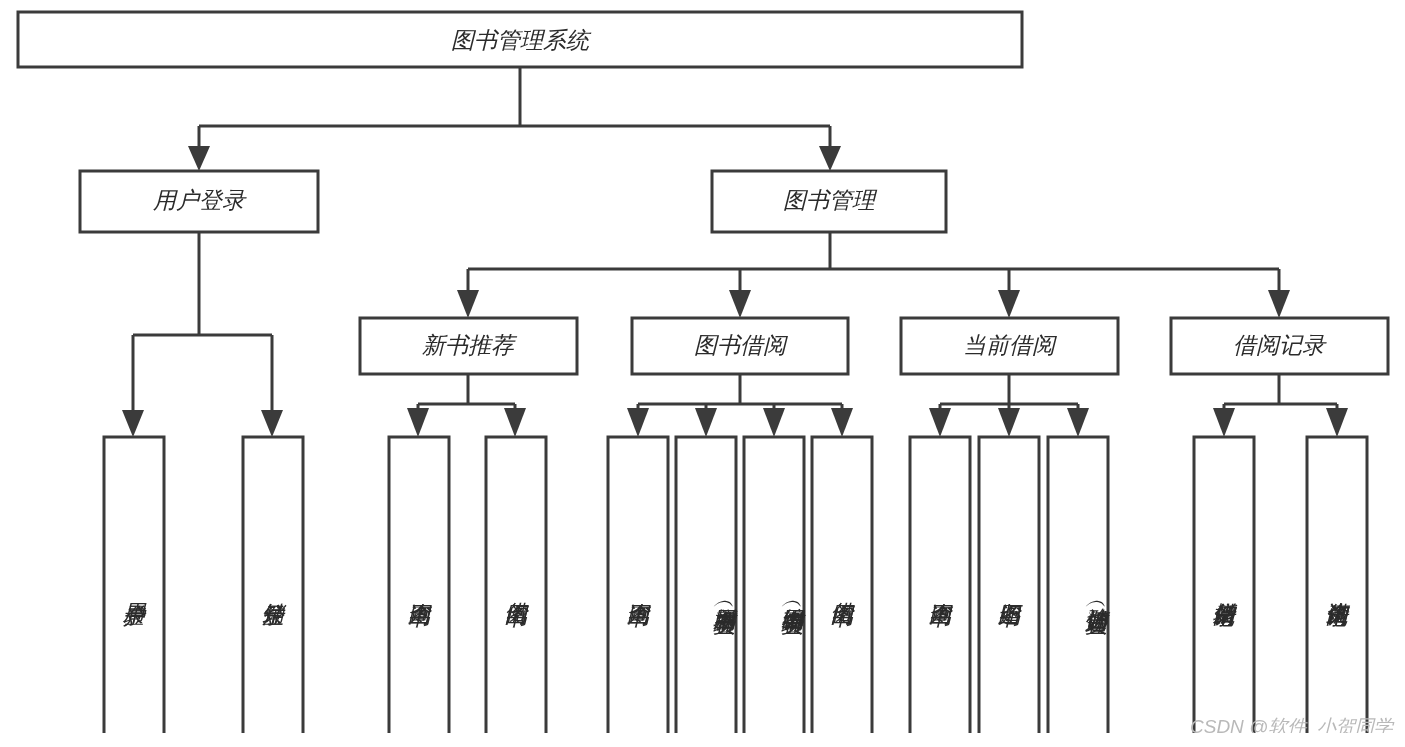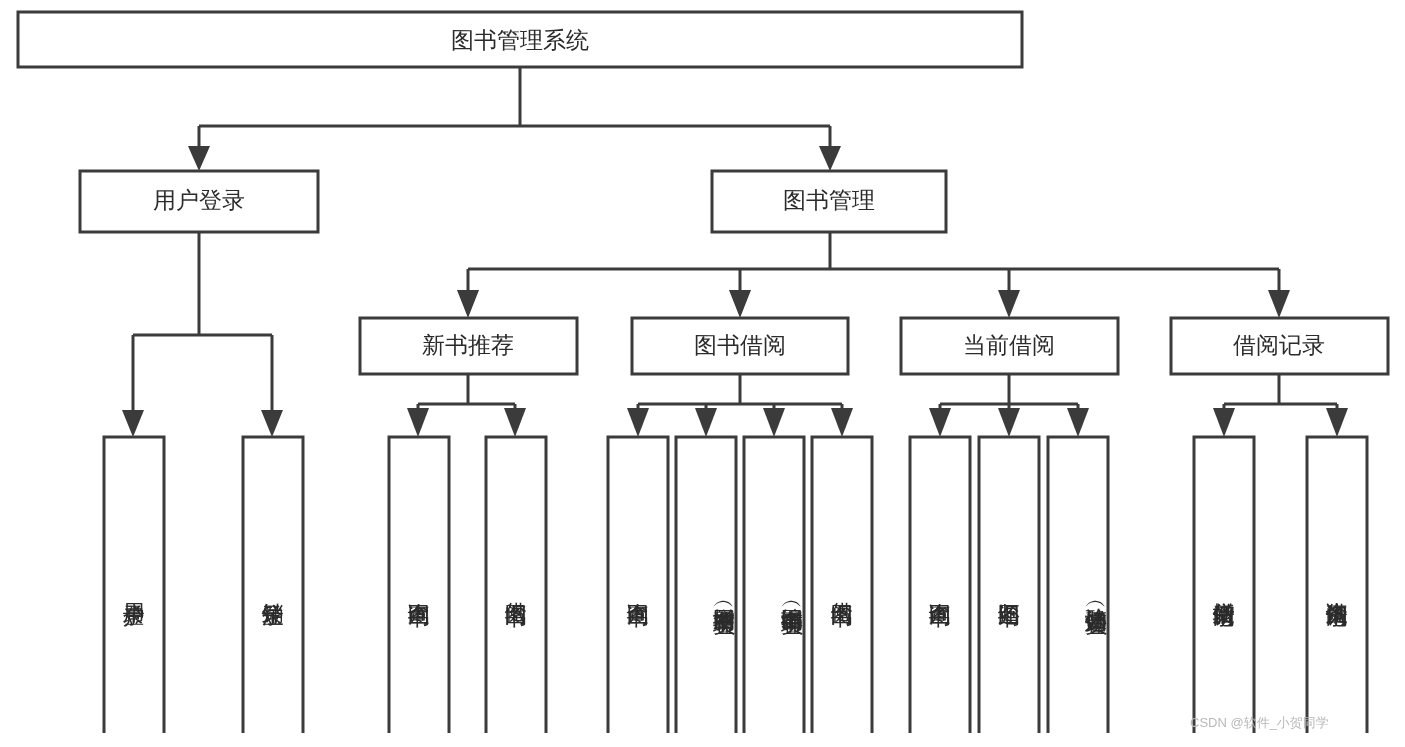--- a/index.html
+++ b/index.html
@@ -7,20 +7,21 @@
     padding: 0;
     background: #ffffff;
   }
   #canvas {
     position: relative;
     width: 1405px;
     height: 733px;
     background: #ffffff;
     font-family: "Liberation Sans", "DejaVu Sans", sans-serif;
     overflow: hidden;
+    font-style: italic;
   }
   svg.diagram {
     position: absolute;
     left: 0;
     top: 0;
     width: 1405px;
     height: 747px;
   }
   .node-box {
     fill: #ffffff;
@@ -55,21 +56,21 @@
     display: flex;
     align-items: center;
     justify-content: center;
     text-align: center;
     white-space: nowrap;
     user-select: none;
   }
   .watermark {
     position: absolute;
     font-family: "Liberation Sans", "DejaVu Sans", sans-serif;
-    font-size: 13px;
+    font-size: 19px;
     color: #b9b9b9;
     white-space: nowrap;
     user-select: none;
   }
 </style>
 </head>
 <body>
 
 <div id="canvas">
 

